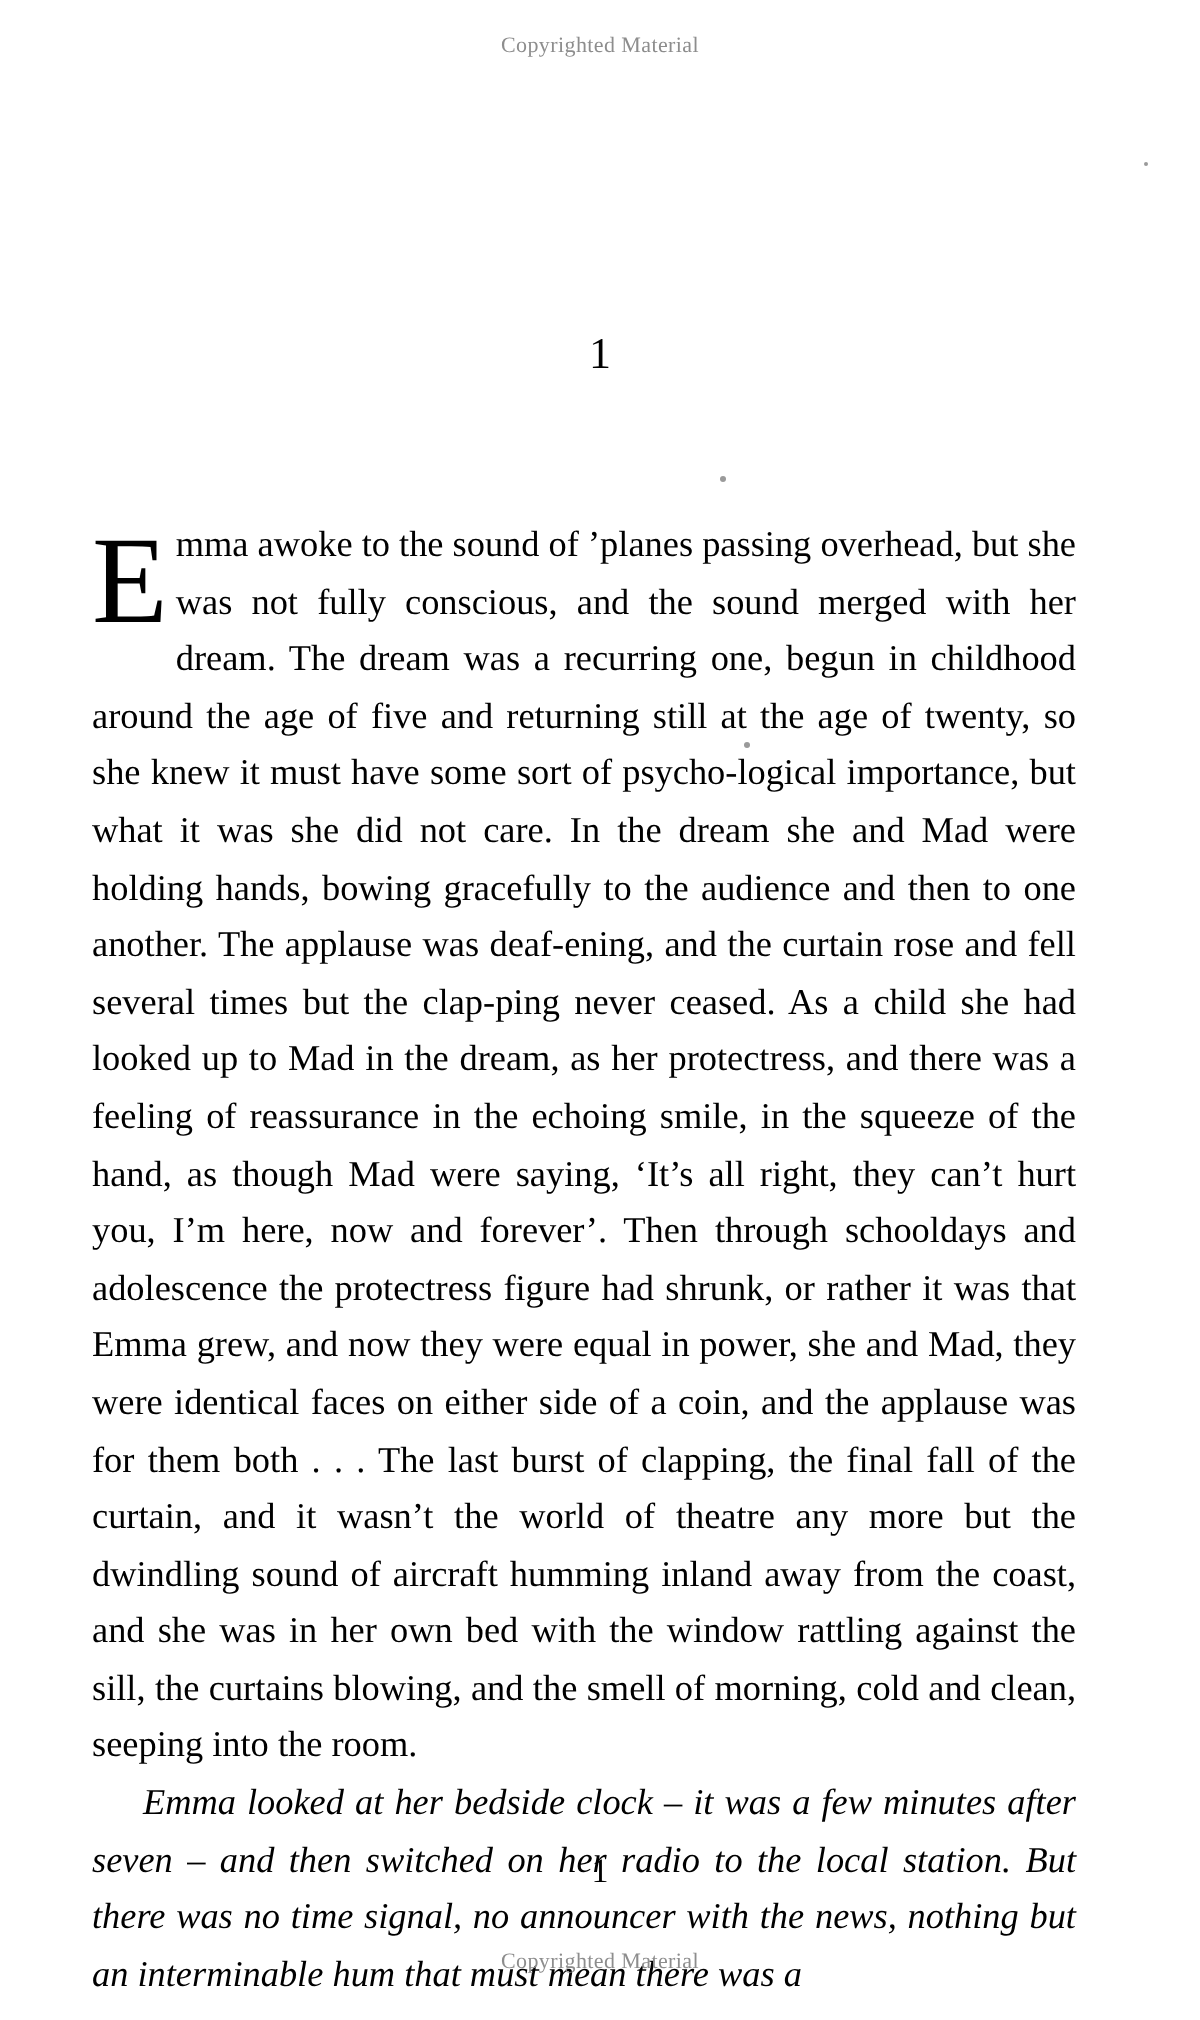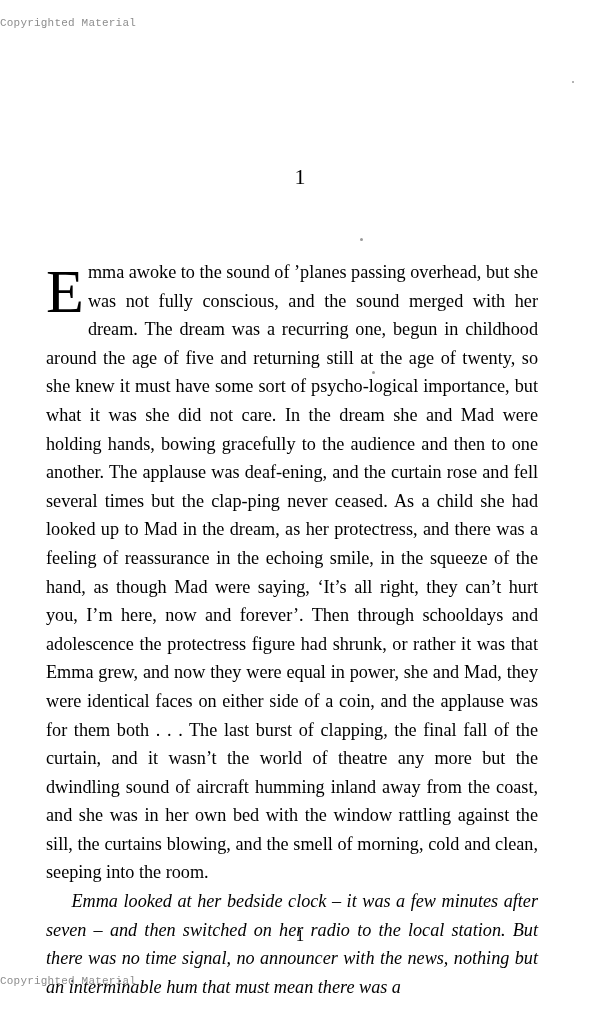--- a/index.html
+++ b/index.html
@@ -13,21 +13,22 @@
     height: 1010px;
     background: #ffffff;
     overflow: hidden;
     font-family: "Liberation Serif", "DejaVu Serif", serif;
     color: #000000;
   }
   .watermark {
     position: absolute;
     left: 0;
     width: 100%;
-    font-family: Liberation Mono, monospace;
+    text-align: center;
+    font-family: Liberation Serif, serif;
     font-size: 11px;
     color: #8d8d8d;
     letter-spacing: 0.2px;
   }
   .watermark.top { top: 17px; }
   .watermark.bottom { top: 975px; }
 
   .chapter-number {
     position: absolute;
     top: 164px;

